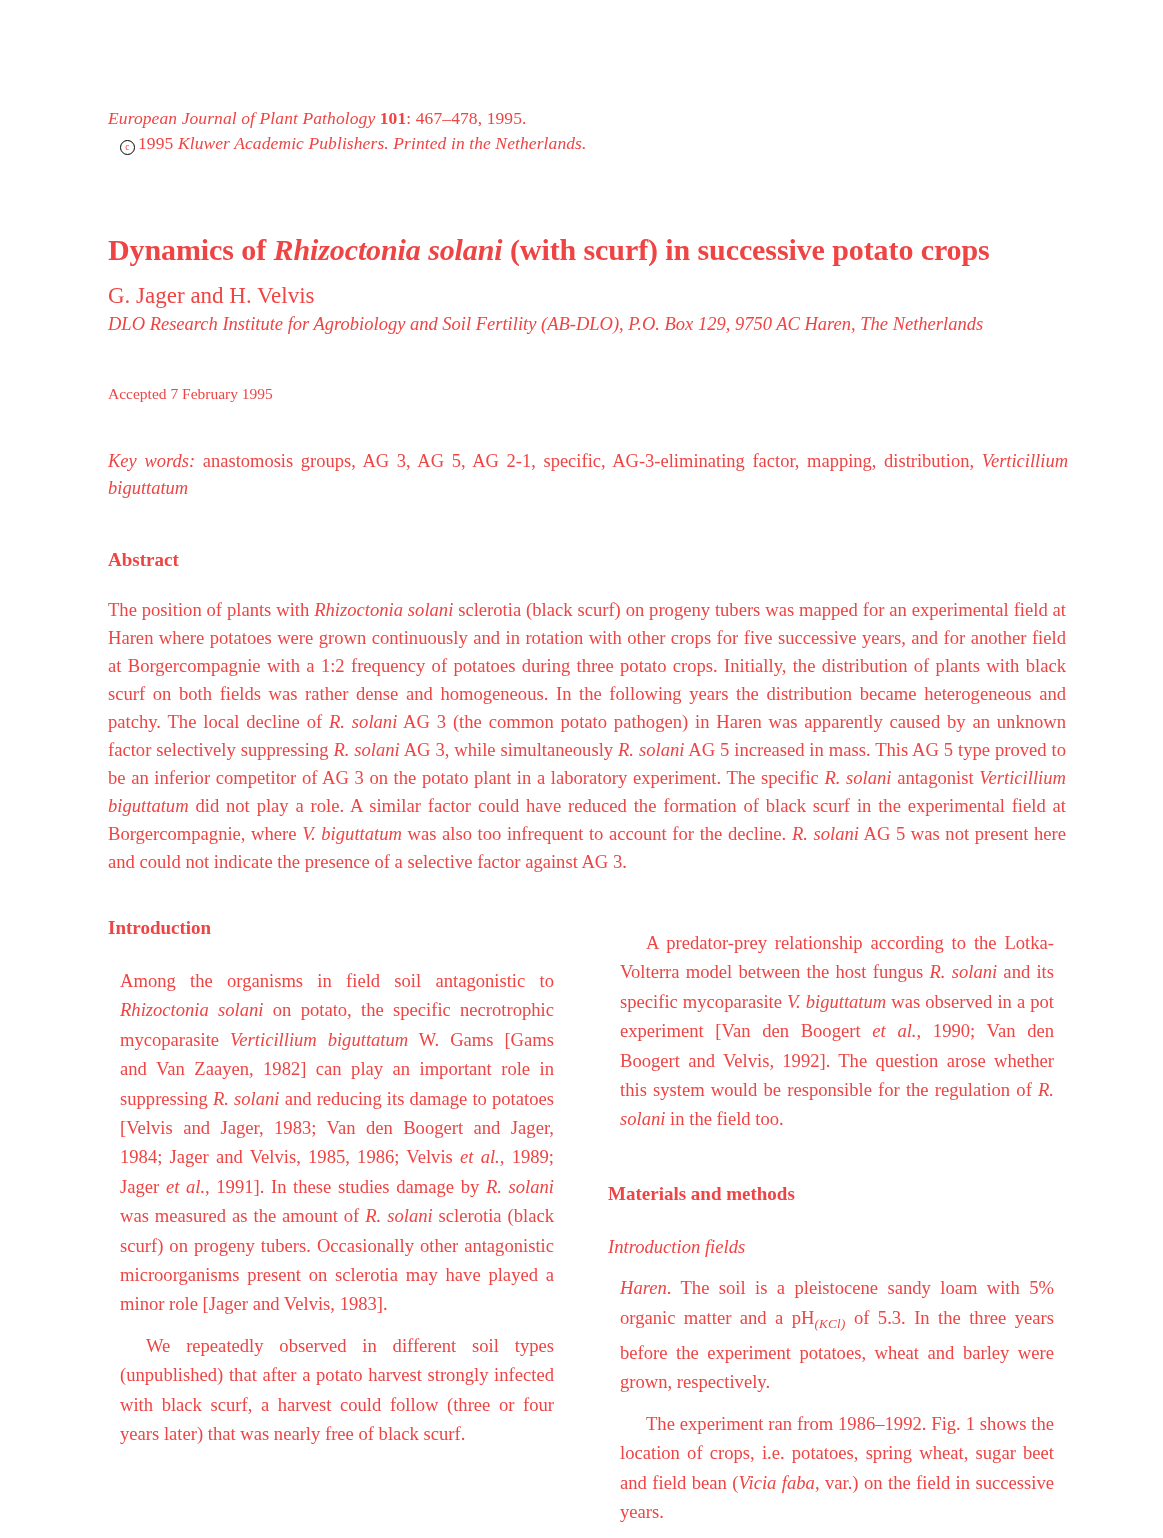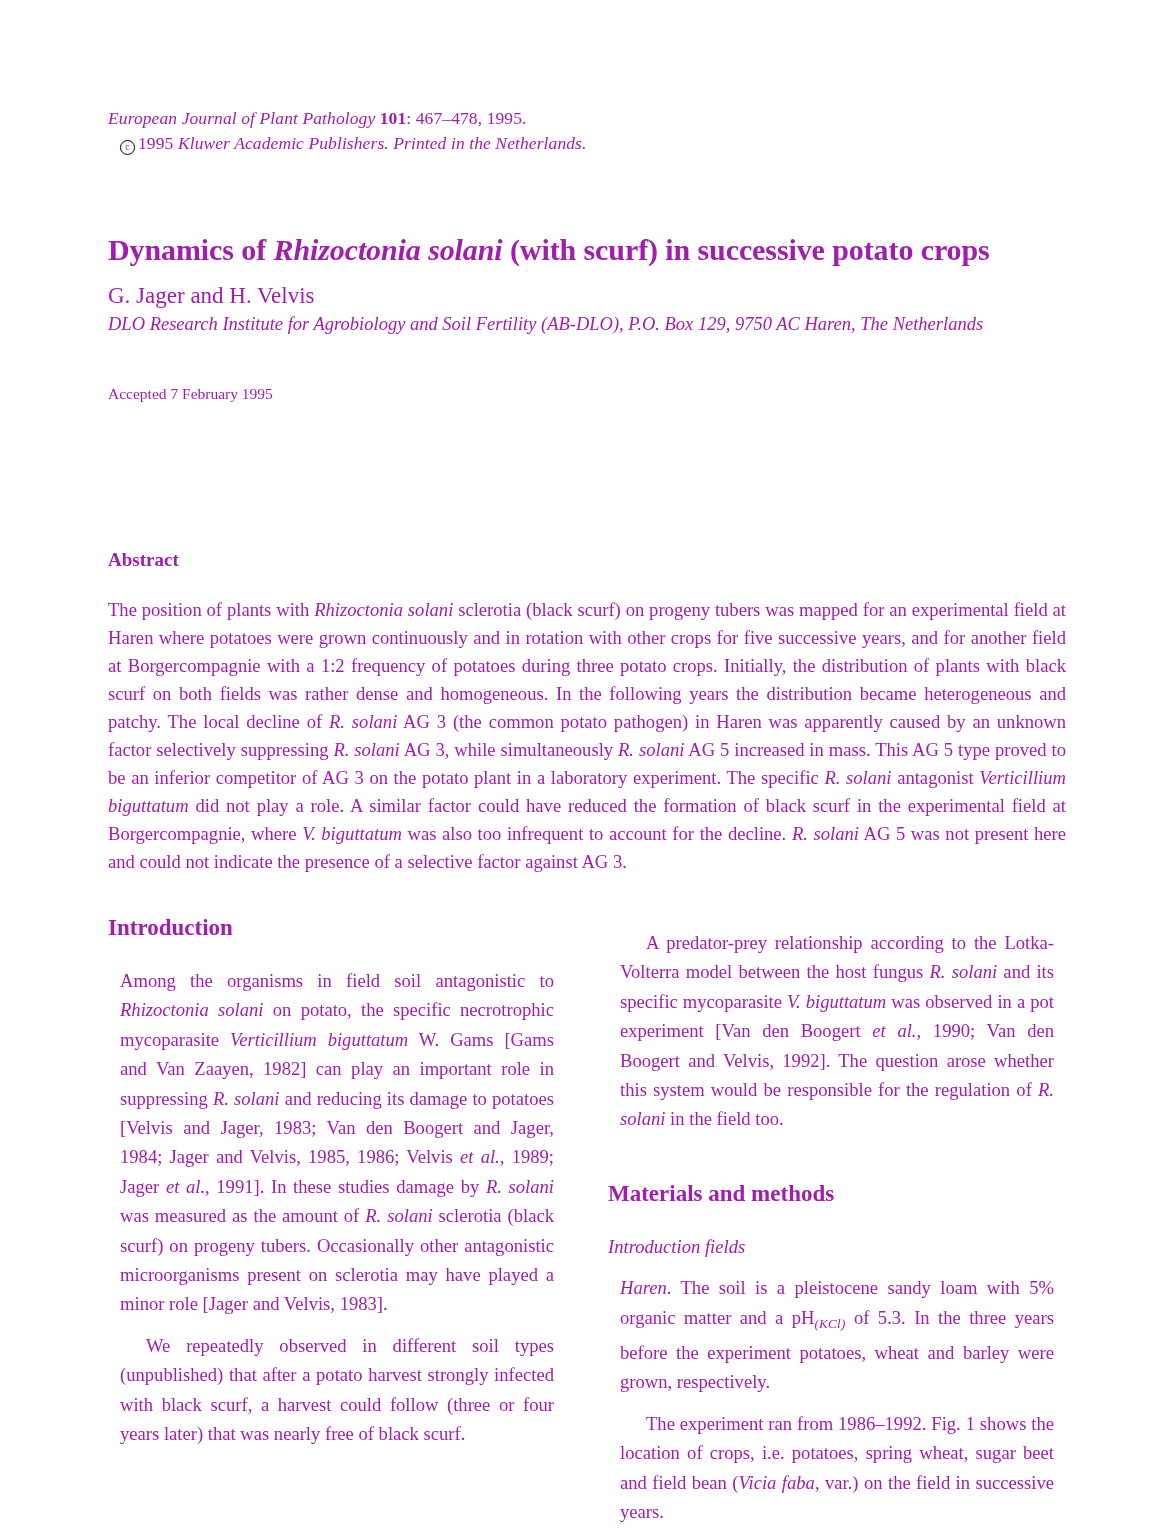--- a/index.html
+++ b/index.html
@@ -6,21 +6,21 @@
     margin: 0;
     padding: 0;
     background: #ffffff;
   }
   .page {
     position: relative;
     width: 1163px;
     height: 1538px;
     background: #ffffff;
     font-family: "Liberation Serif", "DejaVu Serif", serif;
-    color: #a21caf;
+    color: #ef4444;
     overflow: hidden;
   }
 
   
   .journal-header {
     position: absolute;
     left: 108px;
     top: 106px;
     width: 960px;
     font-style: italic;
@@ -124,21 +124,21 @@
     width: 458px;
     font-size: 18.6px;
     line-height: 29.4px;
     text-align: justify;
     text-justify: inter-word;
   }
   .col-left  { left: 108px; }
   .col-right { left: 608px; }
 
   .sec-head {
-    font-size: 23px;
+    font-size: 19px;
     font-weight: bold;
     line-height: 24px;
     text-align: left;
     margin: 0 0 26px 0;
   }
   .sec-head.spaced-above { margin-top: 48px; }
 
   .sub-head {
     font-size: 18.6px;
     font-style: italic;
@@ -169,20 +169,21 @@
   </div>
 
   <h1 class="title"><span>Dynamics of </span><i>Rhizoctonia solani</i><span> (with scurf) in successive potato crops</span></h1>
 
   <div class="authors">G. Jager and H. Velvis</div>
 
   <div class="affiliation">DLO Research Institute for Agrobiology and Soil Fertility (AB-DLO), P.O. Box 129, 9750 AC Haren, The Netherlands</div>
 
   <div class="accepted">Accepted 7 February 1995</div>
 
+  <div class="keywords"><span class="kw-label">Key words:</span><span> anastomosis groups, AG 3, AG 5, AG 2-1, specific, AG-3-eliminating factor, mapping, distribution, </span><span class="kw-sp">Verticillium biguttatum</span></div>
 
   <div class="abstract-heading">Abstract</div>
   <div class="abstract-body"><span>The position of plants with </span><i>Rhizoctonia solani</i><span> sclerotia (black scurf) on progeny tubers was mapped for an experimental field at Haren where potatoes were grown continuously and in rotation with other crops for five successive years, and for another field at Borgercompagnie with a 1:2 frequency of potatoes during three potato crops. Initially, the distribution of plants with black scurf on both fields was rather dense and homogeneous. In the following years the distribution became heterogeneous and patchy. The local decline of </span><i>R. solani</i><span> AG 3 (the common potato pathogen) in Haren was apparently caused by an unknown factor selectively suppressing </span><i>R. solani</i><span> AG 3, while simultaneously </span><i>R. solani</i><span> AG 5 increased in mass. This AG 5 type proved to be an inferior competitor of AG 3 on the potato plant in a laboratory experiment. The specific </span><i>R. solani</i><span> antagonist </span><i>Verticillium biguttatum</i><span> did not play a role. A similar factor could have reduced the formation of black scurf in the experimental field at Borgercompagnie, where </span><i>V. biguttatum</i><span> was also too infrequent to account for the decline. </span><i>R. solani</i><span> AG 5 was not present here and could not indicate the presence of a selective factor against AG 3.</span></div>
 
   <div class="col col-left">
     <div class="sec-head">Introduction</div>
     <p class="para"><span>Among the organisms in field soil antagonistic to </span><i>Rhizoctonia solani</i><span> on potato, the specific necrotrophic mycoparasite </span><i>Verticillium biguttatum</i><span> W. Gams [Gams and Van Zaayen, 1982] can play an important role in suppressing </span><i>R. solani</i><span> and reducing its damage to potatoes [Velvis and Jager, 1983; Van den Boogert and Jager, 1984; Jager and Velvis, 1985, 1986; Velvis </span><i>et al.</i><span>, 1989; Jager </span><i>et al.</i><span>, 1991]. In these studies damage by </span><i>R. solani</i><span> was measured as the amount of </span><i>R. solani</i><span> sclerotia (black scurf) on progeny tubers. Occasionally other antagonistic microorganisms present on sclerotia may have played a minor role [Jager and Velvis, 1983].</span></p>
     <p class="para indent">We repeatedly observed in different soil types (unpublished) that after a potato harvest strongly infected with black scurf, a harvest could follow (three or four years later) that was nearly free of black scurf.</p>
   </div>
 

